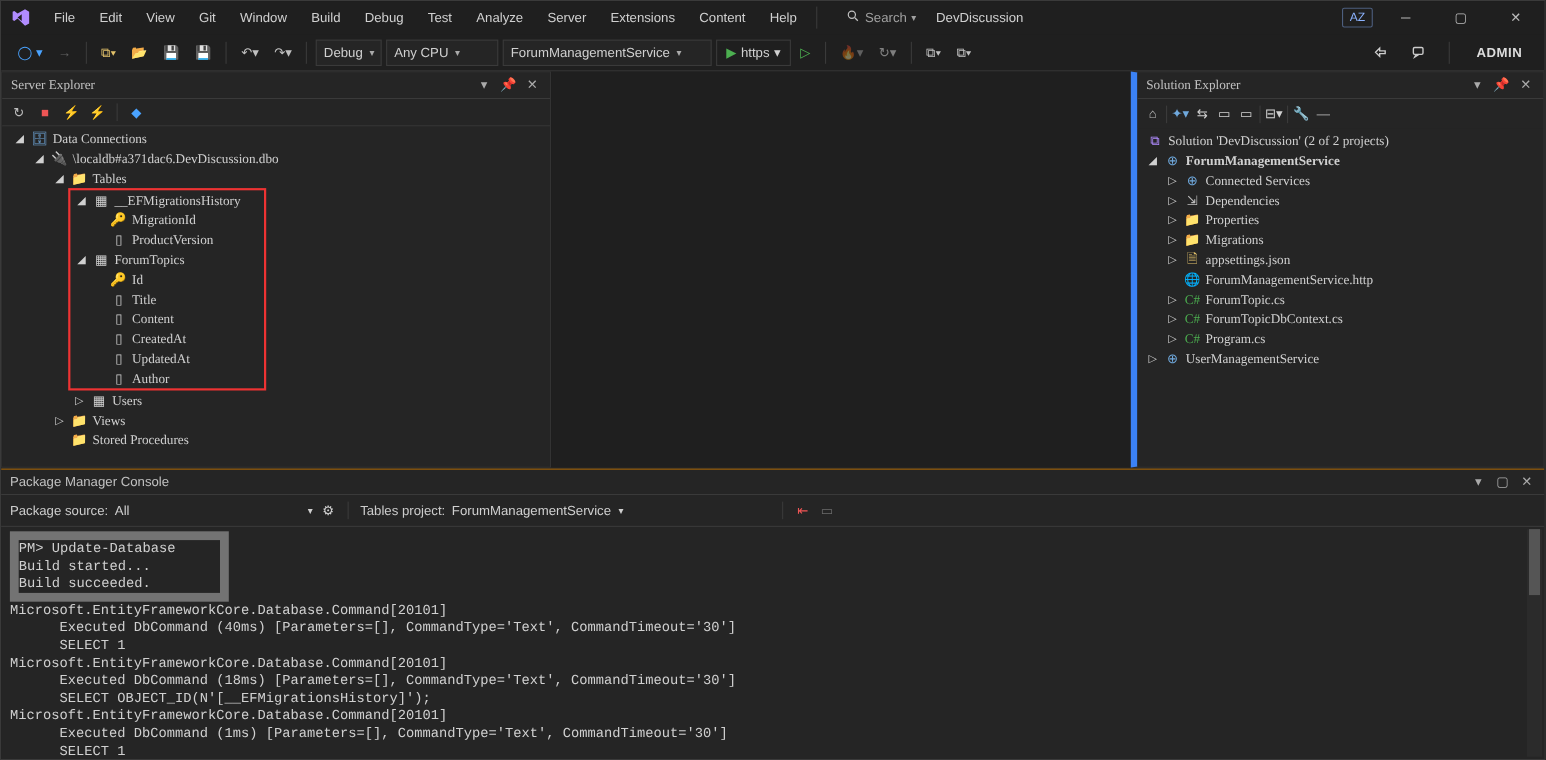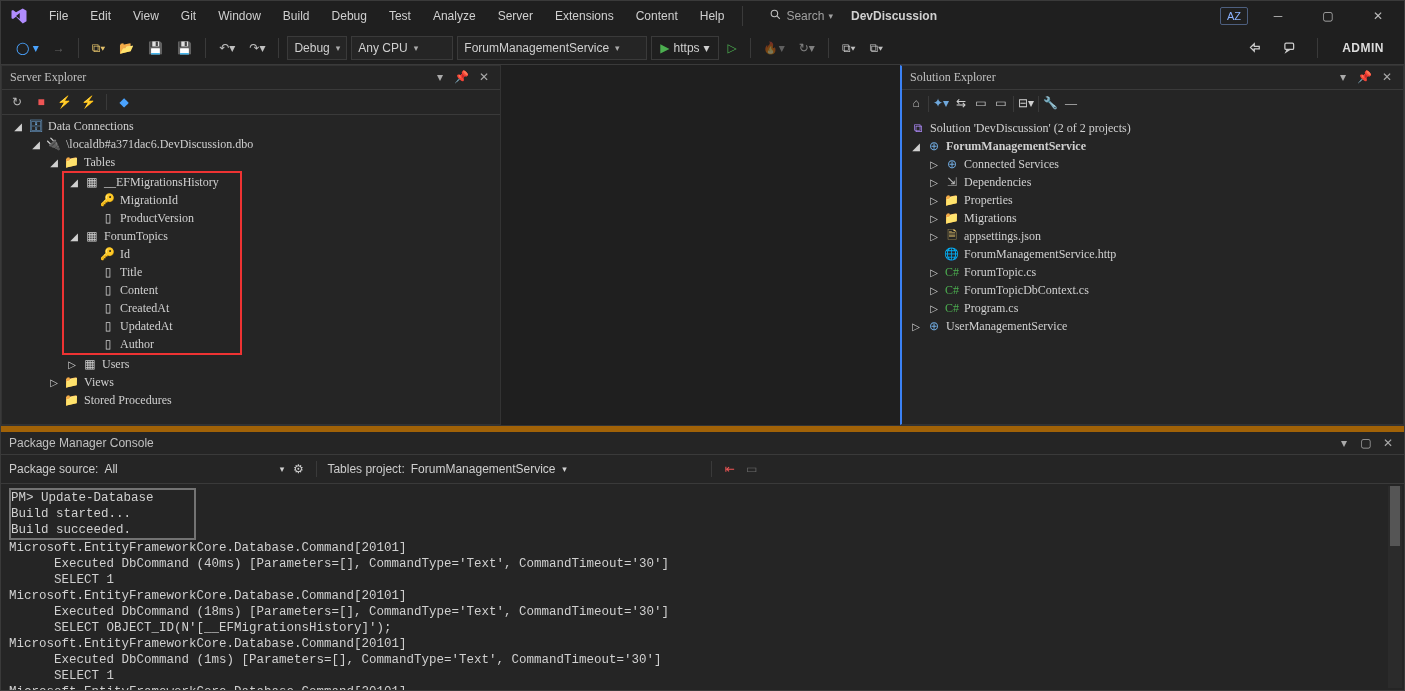--- a/index.html
+++ b/index.html
@@ -39,21 +39,20 @@
     color: #a0a0a0;
     padding: 2px 6px;
   }
   .menu-search .chev { font-size: 9px; }
   .menubar .right {
     margin-left: auto;
     display: flex; align-items: center; gap: 10px;
   }
   .proj-name {
     padding: 4px 10px;
-    font-weight: bold;
   }
   .user-badge {
     border: 1px solid #4d5f7f;
     color: #8cb3ff;
     padding: 2px 6px;
     border-radius: 2px;
     font-size: 11px;
   }
   .win-btn {
     width: 40px; height: 28px;
@@ -160,22 +159,22 @@
     font-size: 12px;
     color: #d0d0d0;
   }
   .tw { display:inline-block; width: 12px; text-align:center; color:#d0d0d0; font-size: 10px;}
   .ico { display:inline-flex; width:16px; align-items:center; justify-content:center; }
   .indent { display:inline-block; }
   .bold { font-weight: 600; }
 
   
   .sol {
-    width: 504px;
-    border-left: 2px solid #3b82f6;
+    width: 376px;
+    border-left: 6px solid #3b82f6;
   }
   .sol-toolbar {
     display:flex; align-items:center; gap:4px;
     padding: 2px 6px; height: 28px;
     background:#252525;
     border-top: 1px solid #3a3a3a;
   }
   .sol-search {
     display:flex; align-items:center; justify-content:space-between;
     padding: 3px 8px;
@@ -191,21 +190,21 @@
     background: #1f1f1f;
   }
 
   
   .pmc {
     height: 265px;
     border-top: 1px solid #333;
     display: flex; flex-direction: column;
     background: #252525;
   }
-  .pmc .panel-title { border-top: 6px solid #a16207; justify-content: flex-end; }
+  .pmc .panel-title { border-top: 1px solid #a16207; justify-content: flex-end; }
   .pmc-bar {
     display: flex; align-items: center; gap: 6px;
     padding: 3px 8px;
     background: #252525;
     border-top: 1px solid #3a3a3a;
     border-bottom: 1px solid #3a3a3a;
   }
   .pmc-bar label { color: #ccc; }
   .pmc-bar .sel {
     border: none;
@@ -232,21 +231,21 @@
   .pmc-scroll {
     position: absolute; right: 2px; top: 2px; bottom: 2px;
     width: 14px;
     background: #2b2b2b;
   }
   .pmc-scroll .thumb {
     position:absolute; top:0; left:2px; right:2px; height:60px;
     background: #555;
   }
   .hl-box {
-    border: 2px solid #737373;
+    border: 8px solid #737373;
     display: inline-block;
     padding-right: 40px;
   }
   pre { margin:0; font-family: inherit; }
 </style>
 </head>
 <body>
 
 <div class="menubar">
   <span class="vs-logo">

